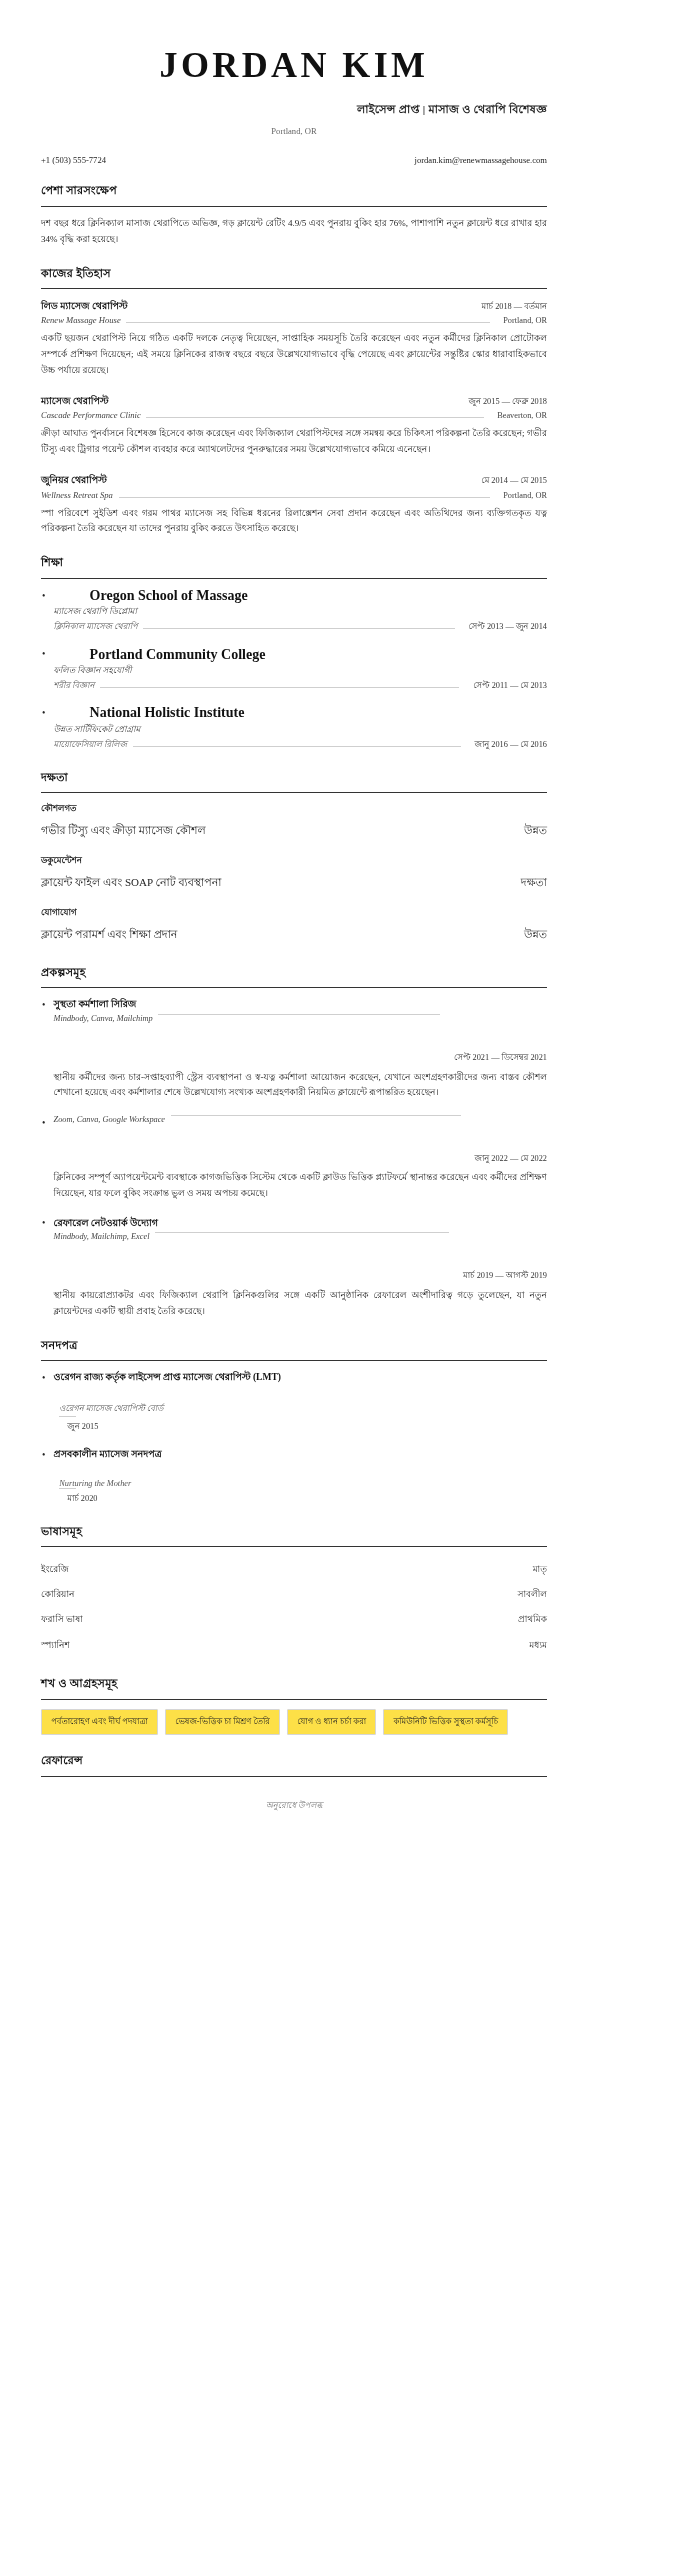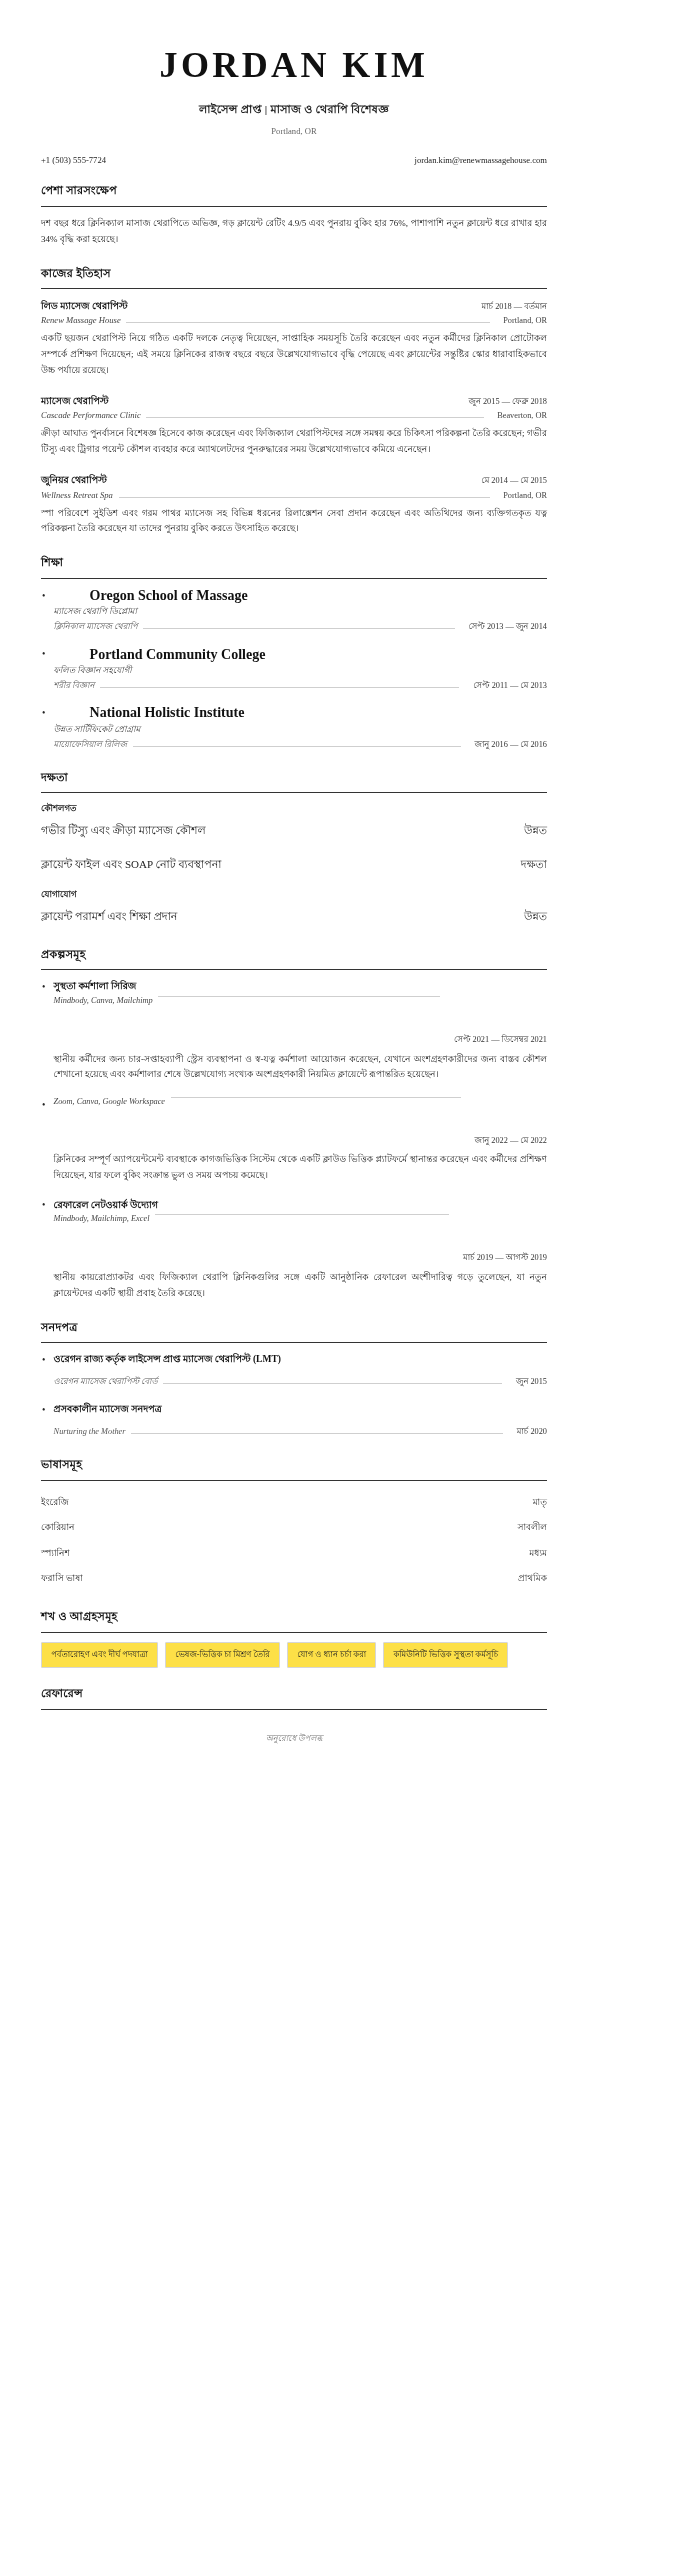--- a/index.html
+++ b/index.html
@@ -22,21 +22,21 @@
   .name {
     text-align: center;
     font-family: "Liberation Serif", serif;
     font-weight: bold;
     font-size: 36px;
     letter-spacing: 3.4px;
     margin: 10.3px 0 15px 0;
     color: #111;
   }
   .headline {
-    text-align: center;
+    text-align: right;
     font-size: 11px;
     font-weight: bold;
     color: #222;
     margin-bottom: 5.7px;
     letter-spacing: 0.3px;
   }
   .location {
     text-align: center;
     font-size: 8.6px;
     color: #666;
@@ -220,21 +220,22 @@
   }
   .cert-name {
     font-size: 9.5px;
     font-weight: bold;
     color: #111;
   }
   .cert-sub {
     display: flex;
     justify-content: space-between;
     align-items: baseline;
-    margin-top: 8px;
+    margin-top: 17px;
+    flex-direction: column;
   }
   .cert-issuer {
     font-size: 8.3px;
     font-style: italic;
     color: #555;
   }
   .cert-date {
     font-size: 8.3px;
     color: #333;
     white-space: nowrap;
@@ -386,20 +387,21 @@
 
     <div class="skill-group">
       <div class="skill-cat">কৌশলগত</div>
       <div class="skill-row">
         <span>গভীর টিস্যু এবং ক্রীড়া ম্যাসেজ কৌশল</span>
         <span class="skill-level">উন্নত</span>
       </div>
     </div>
 
     <div class="skill-group">
+      <div class="skill-cat">ডকুমেন্টেশন</div>
       <div class="skill-row">
         <span>ক্লায়েন্ট ফাইল এবং SOAP নোট ব্যবস্থাপনা</span>
         <span class="skill-level">দক্ষতা</span>
       </div>
     </div>
 
     <div class="skill-group">
       <div class="skill-cat">যোগাযোগ</div>
       <div class="skill-row">
         <span>ক্লায়েন্ট পরামর্শ এবং শিক্ষা প্রদান</span>
@@ -476,26 +478,26 @@
 
     <div class="lang-row">
       <span>ইংরেজি</span>
       <span class="lang-level">মাতৃ</span>
     </div>
     <div class="lang-row">
       <span>কোরিয়ান</span>
       <span class="lang-level">সাবলীল</span>
     </div>
     <div class="lang-row">
+      <span>ফরাসি ভাষা</span>
+      <span class="lang-level">প্রাথমিক</span>
+    </div>
+    <div class="lang-row">
       <span>স্প্যানিশ</span>
       <span class="lang-level">মধ্যম</span>
-    </div>
-    <div class="lang-row">
-      <span>ফরাসি ভাষা</span>
-      <span class="lang-level">প্রাথমিক</span>
     </div>
   </div>
 
   <div class="section">
     <div class="section-title">শখ ও আগ্রহসমূহ</div>
     <div class="rule"></div>
     <div class="chips">
       <span class="chip">পর্বতারোহণ এবং দীর্ঘ পদযাত্রা</span>
       <span class="chip">ভেষজ-ভিত্তিক চা মিশ্রণ তৈরি</span>
       <span class="chip">যোগ ও ধ্যান চর্চা করা</span>

